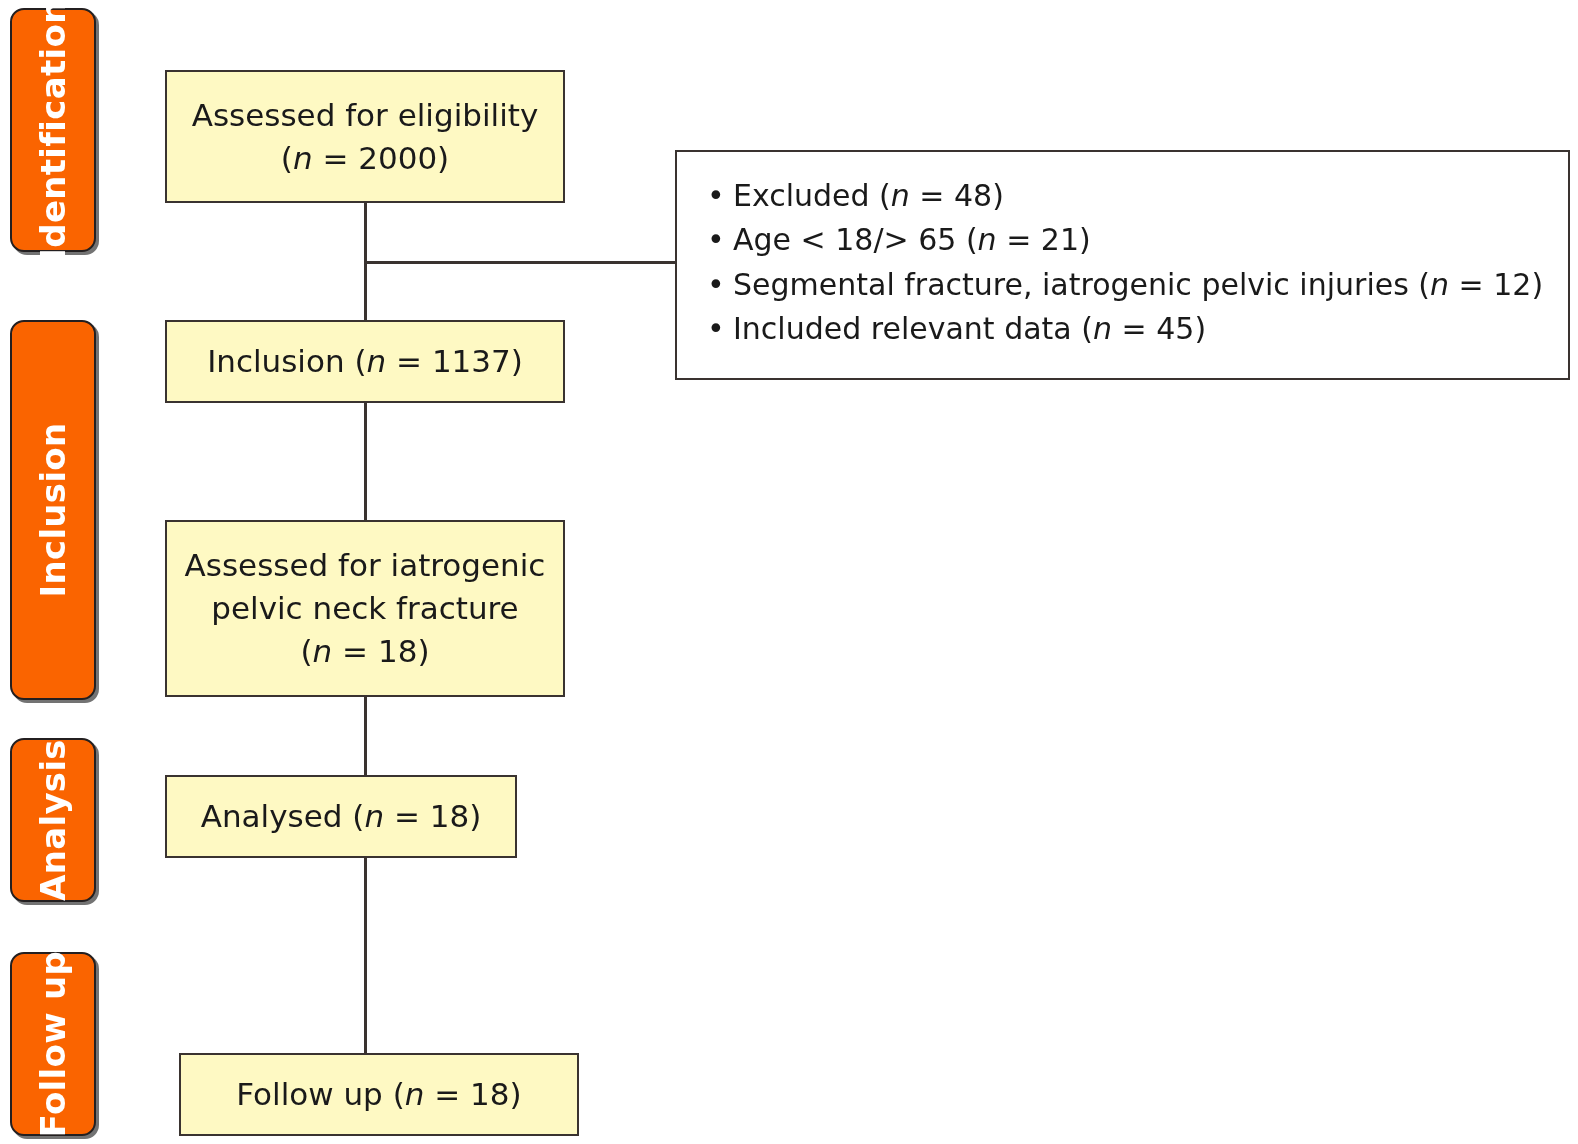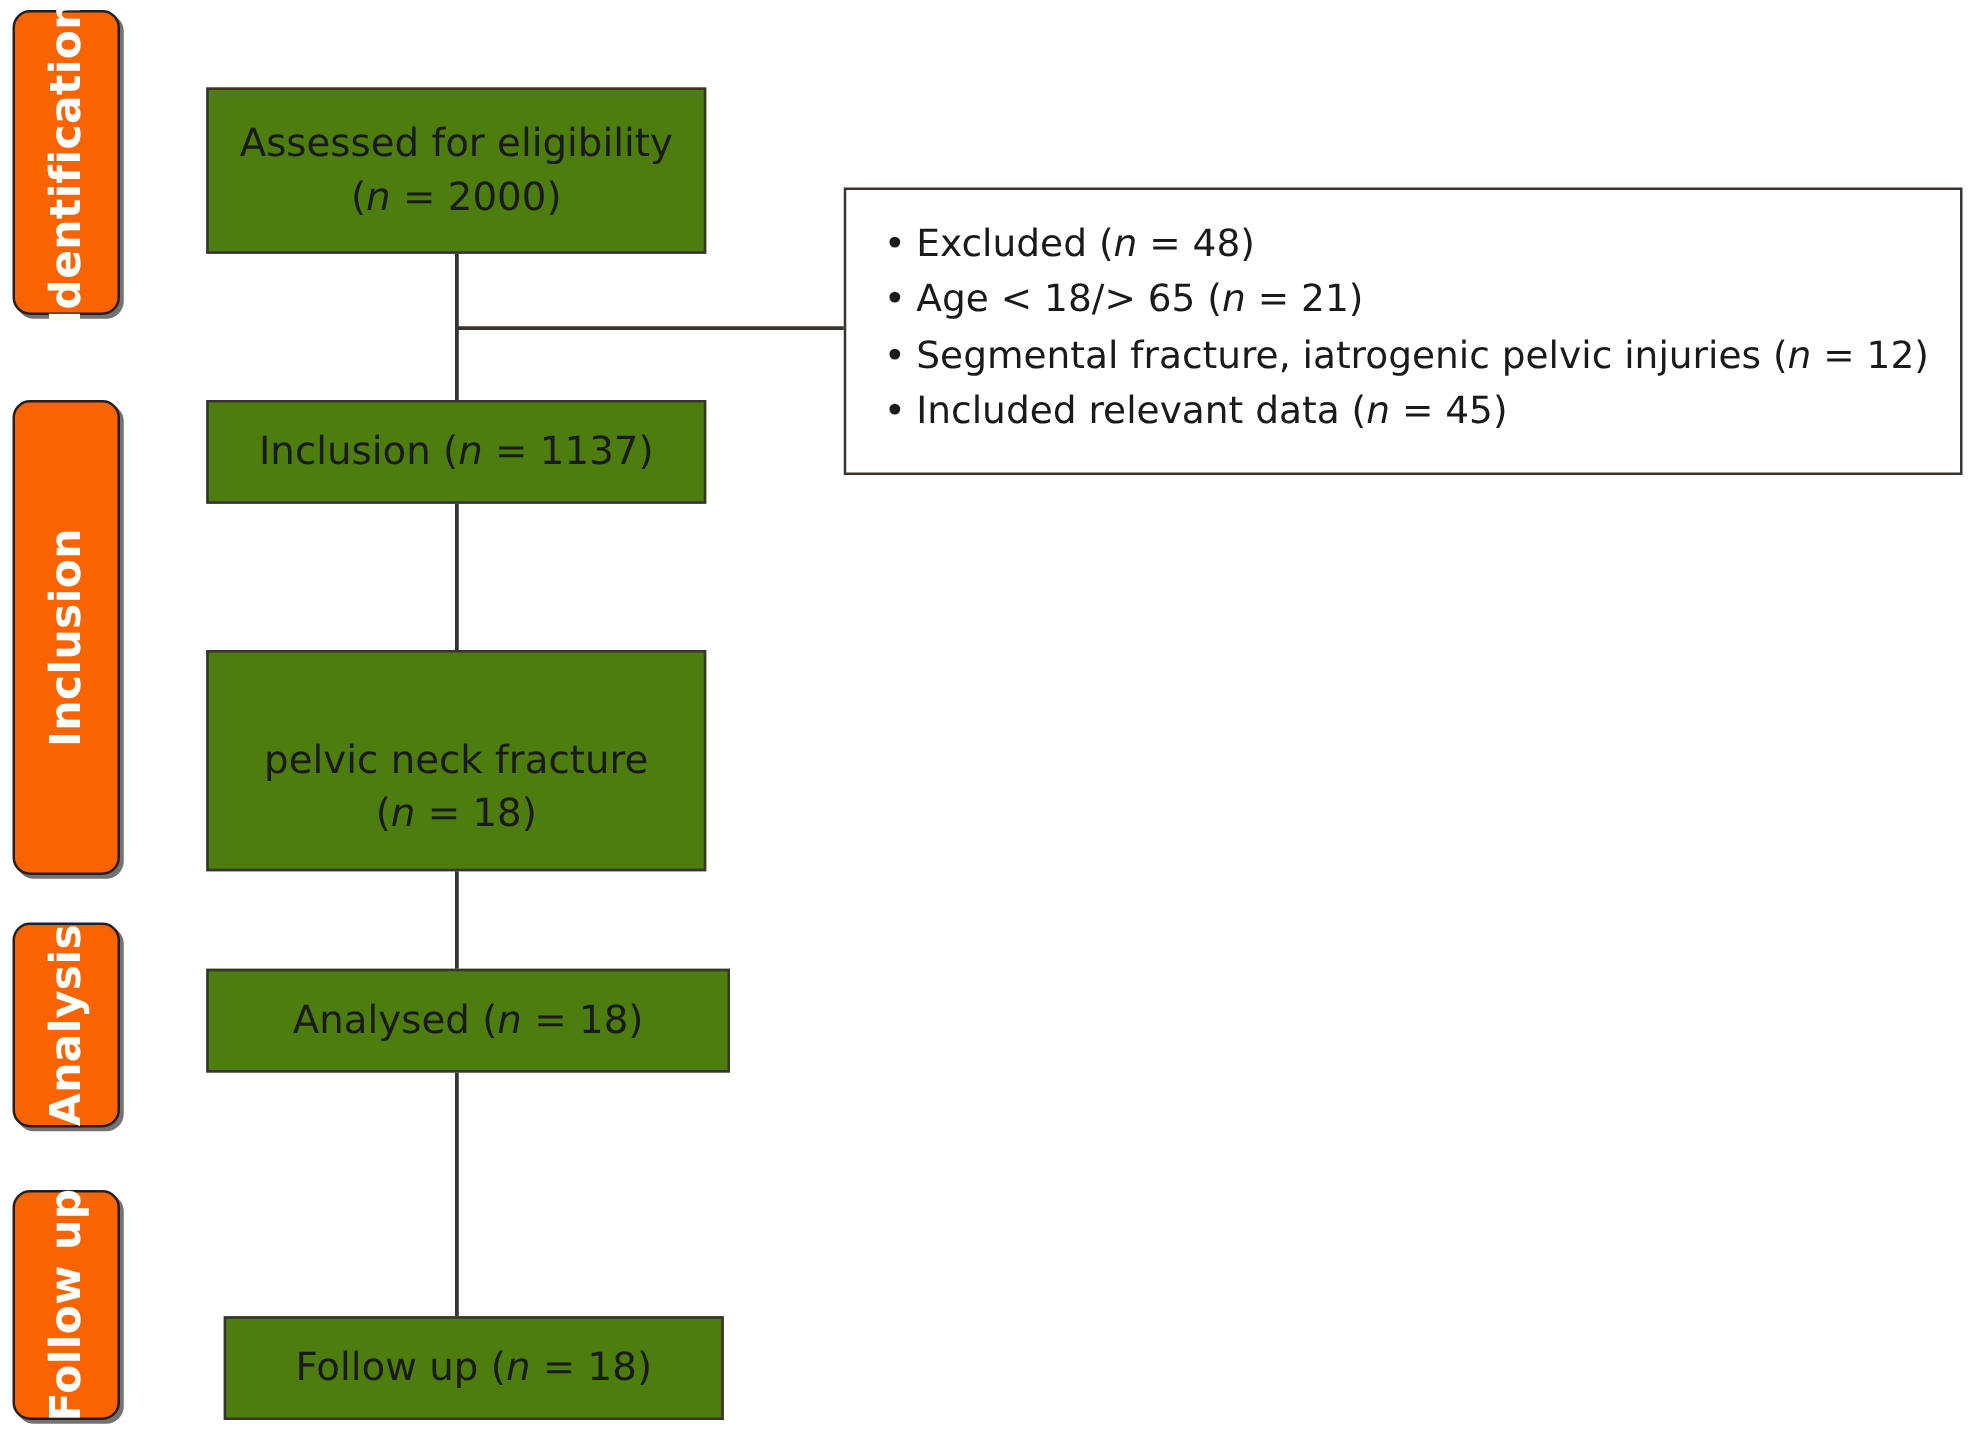--- a/index.html
+++ b/index.html
@@ -47,40 +47,40 @@
   }
 
   #tab-identification { left: 10px;  top: 8px;    width: 86px;  height: 244px; }
   #tab-inclusion      { left: 10px;  top: 320px;  width: 86px;  height: 380px; }
   #tab-analysis       { left: 10px;  top: 738px;  width: 86px;  height: 164px; }
   #tab-followup       { left: 10px;  top: 952px;  width: 86px;  height: 184px; }
 
   
   .flow-box {
     position: absolute;
-    background: #4d7c0f;
+    background: #fef9c3;
     border: 2px solid #3a3330;
     box-sizing: border-box;
     display: flex;
     align-items: center;
     justify-content: center;
     text-align: center;
     color: #1a1a1a;
     font-size: 31px;
     line-height: 1.38;
     font-family: "DejaVu Sans", sans-serif;
     padding: 0 10px;
   }
   .flow-box .box-text { display: block; }
   .flow-box i { font-style: italic; }
 
   #box-eligibility { left: 165px; top: 70px;   width: 400px; height: 133px; }
   #box-included    { left: 165px; top: 320px;  width: 400px; height: 83px;  }
   #box-iatrogenic  { left: 165px; top: 520px;  width: 400px; height: 177px; }
-  #box-analysed    { left: 165px; top: 775px;  width: 419px; height: 83px;  }
+  #box-analysed    { left: 165px; top: 775px;  width: 352px; height: 83px;  }
   #box-followup    { left: 179px; top: 1053px; width: 400px; height: 83px;  }
 
   
   #box-excluded {
     position: absolute;
     left: 675px; top: 150px;
     width: 895px; height: 230px;
     background: #ffffff;
     border: 2px solid #3a3330;
     box-sizing: border-box;
@@ -160,21 +160,21 @@
   </div>
 
   <div class="flow-box" id="box-included">
     <span class="box-text">
       <span>Inclusion (</span><i>n</i><span> = 1137)</span>
     </span>
   </div>
 
   <div class="flow-box" id="box-iatrogenic">
     <span class="box-text">
-      <br>
+      <span>Assessed for iatrogenic</span><br>
       <span>pelvic neck fracture</span><br>
       <span>(</span><i>n</i><span> = 18)</span>
     </span>
   </div>
 
   <div class="flow-box" id="box-analysed">
     <span class="box-text">
       <span>Analysed (</span><i>n</i><span> = 18)</span>
     </span>
   </div>

